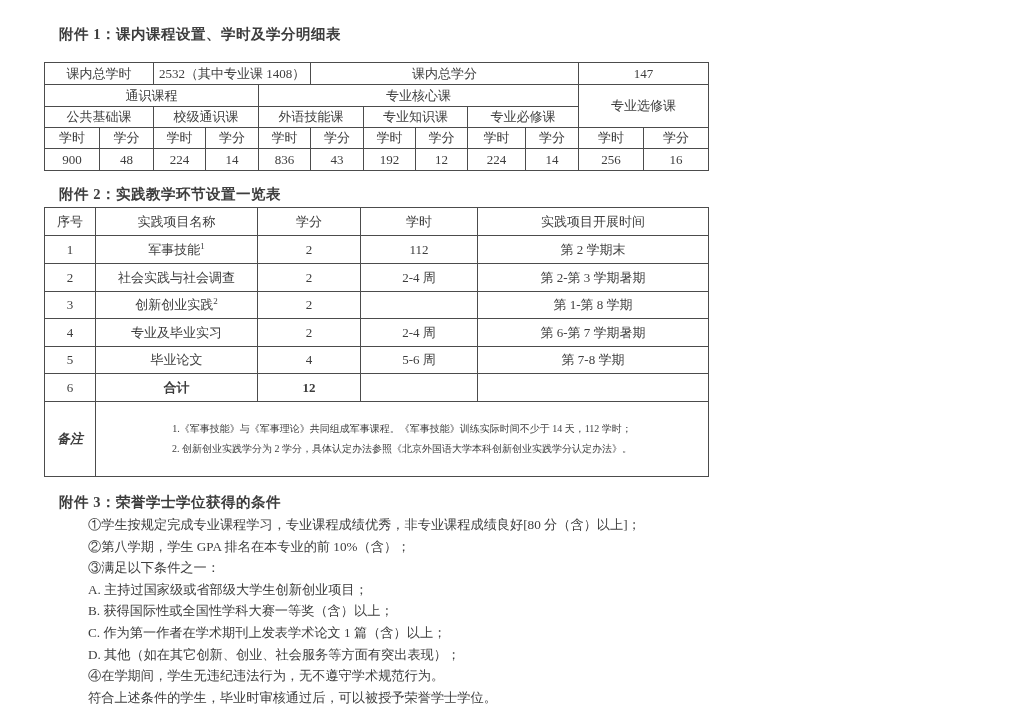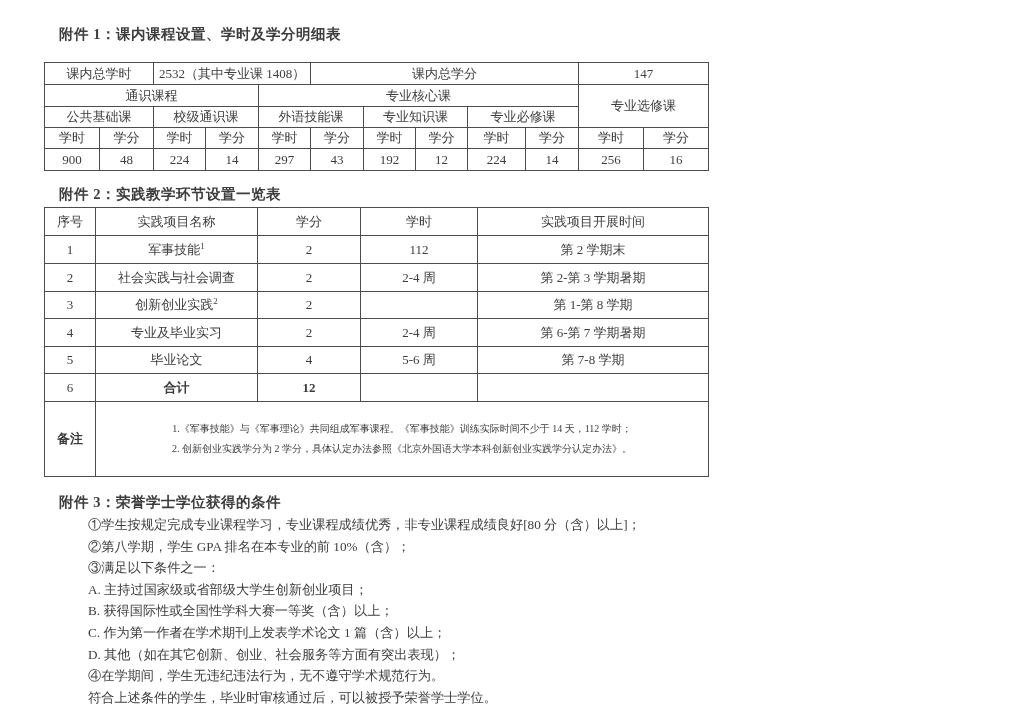--- a/index.html
+++ b/index.html
@@ -42,21 +42,21 @@
 
   td.bold { font-weight: bold; }
 
   td.remark-cell {
     text-align: left;
     white-space: normal;
     vertical-align: middle;
     padding: 6px 9px 6px 10px;
   }
   .remark-line { line-height: 20px; font-size: 10px; }
-  td.remark-label { font-weight: bold; font-size: 13.5px; }
+  td.remark-label { font-weight: bold; font-size: 13.5px; font-style: italic; }
 
   .cond-list {
     position: absolute;
     left: 88px;
     top: 514px;
     width: 680px;
   }
   .cond-line {
     font-size: 13.2px;
     line-height: 21.6px;
@@ -117,21 +117,21 @@
       <td>学时</td>
       <td>学分</td>
       <td>学时</td>
       <td>学分</td>
     </tr>
     <tr style="height:22px">
       <td>900</td>
       <td>48</td>
       <td>224</td>
       <td>14</td>
-      <td>297</td>
+      <td>836</td>
       <td>43</td>
       <td>192</td>
       <td>12</td>
       <td>224</td>
       <td>14</td>
       <td>256</td>
       <td>16</td>
     </tr>
   </tbody>
     </table>

